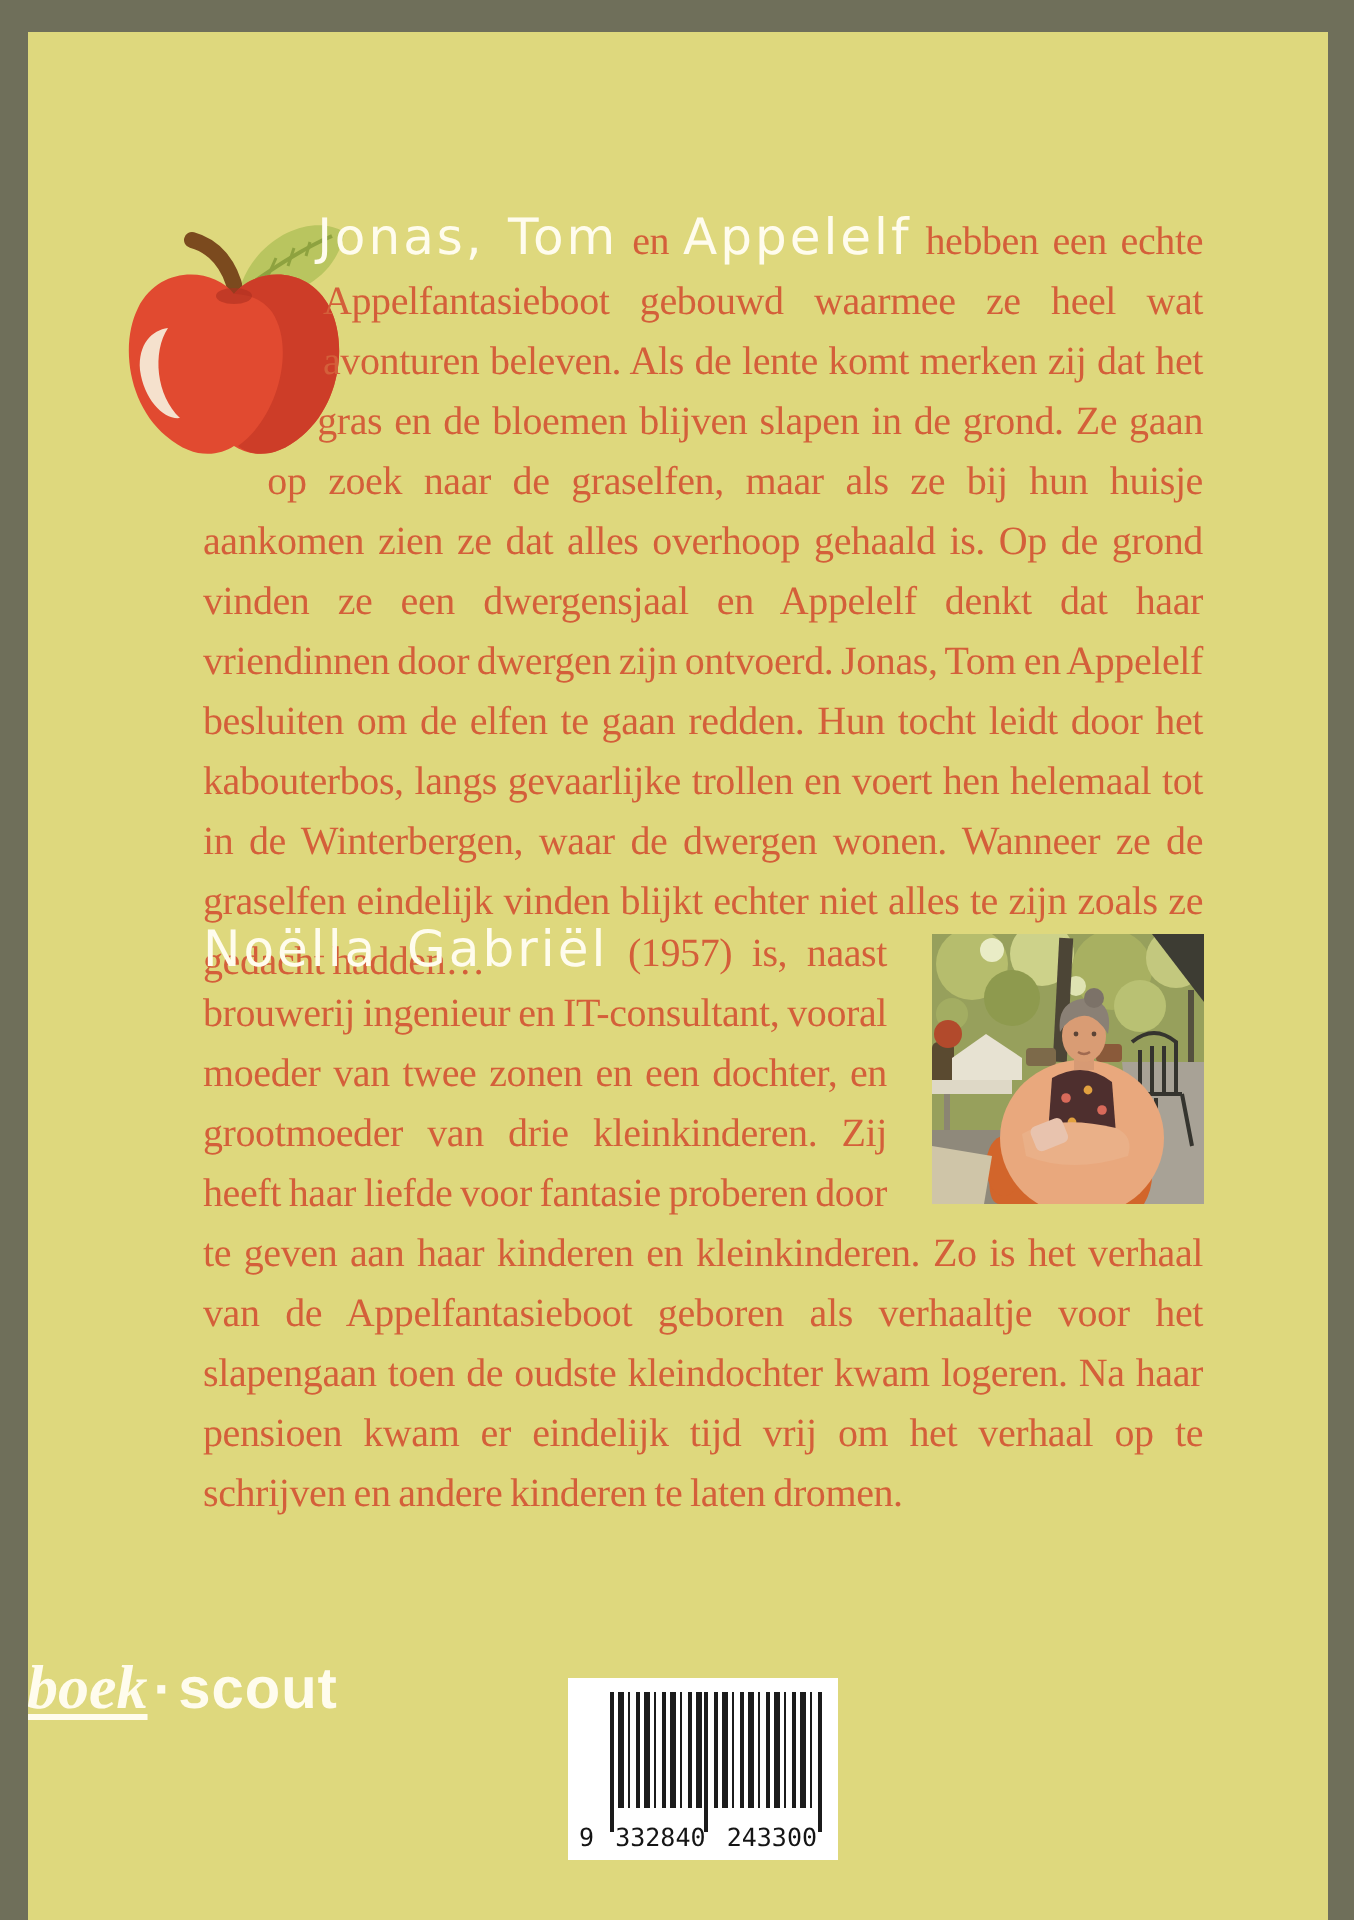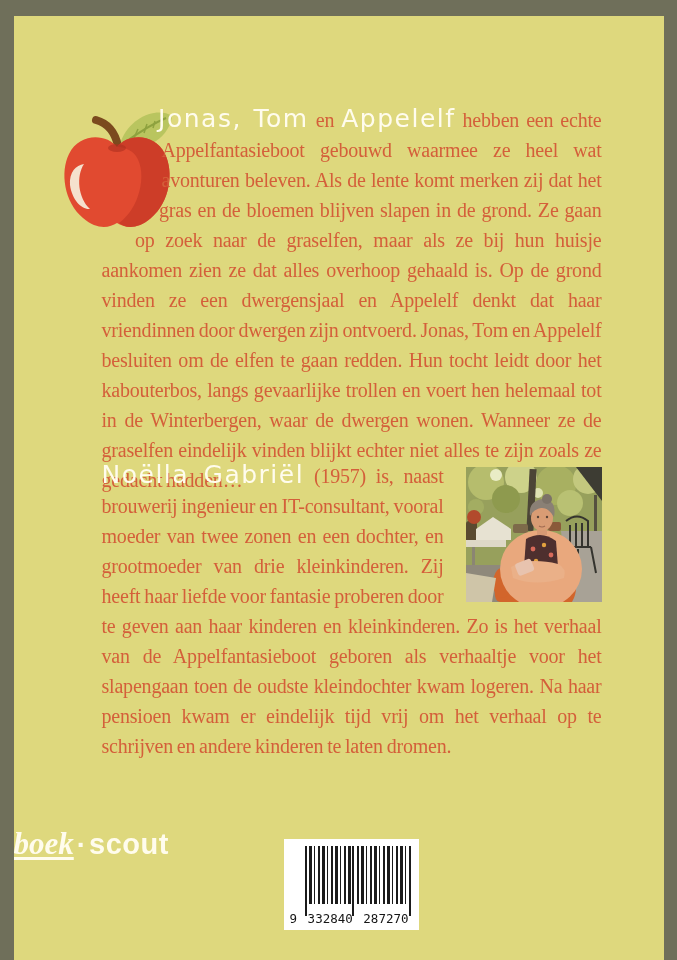--- a/index.html
+++ b/index.html
@@ -170,17 +170,17 @@
   </div>
 
   <div class="barcode">
     <div class="bars"></div>
     <div class="guard g-left"></div>
     <div class="guard g-mid"></div>
     <div class="guard g-right"></div>
     <div class="digits">
       <span>9</span>
       <span>332840</span>
-      <span>287270</span>
+      <span>243300</span>
     </div>
   </div>
 
 </div>
 
 </body></html>

